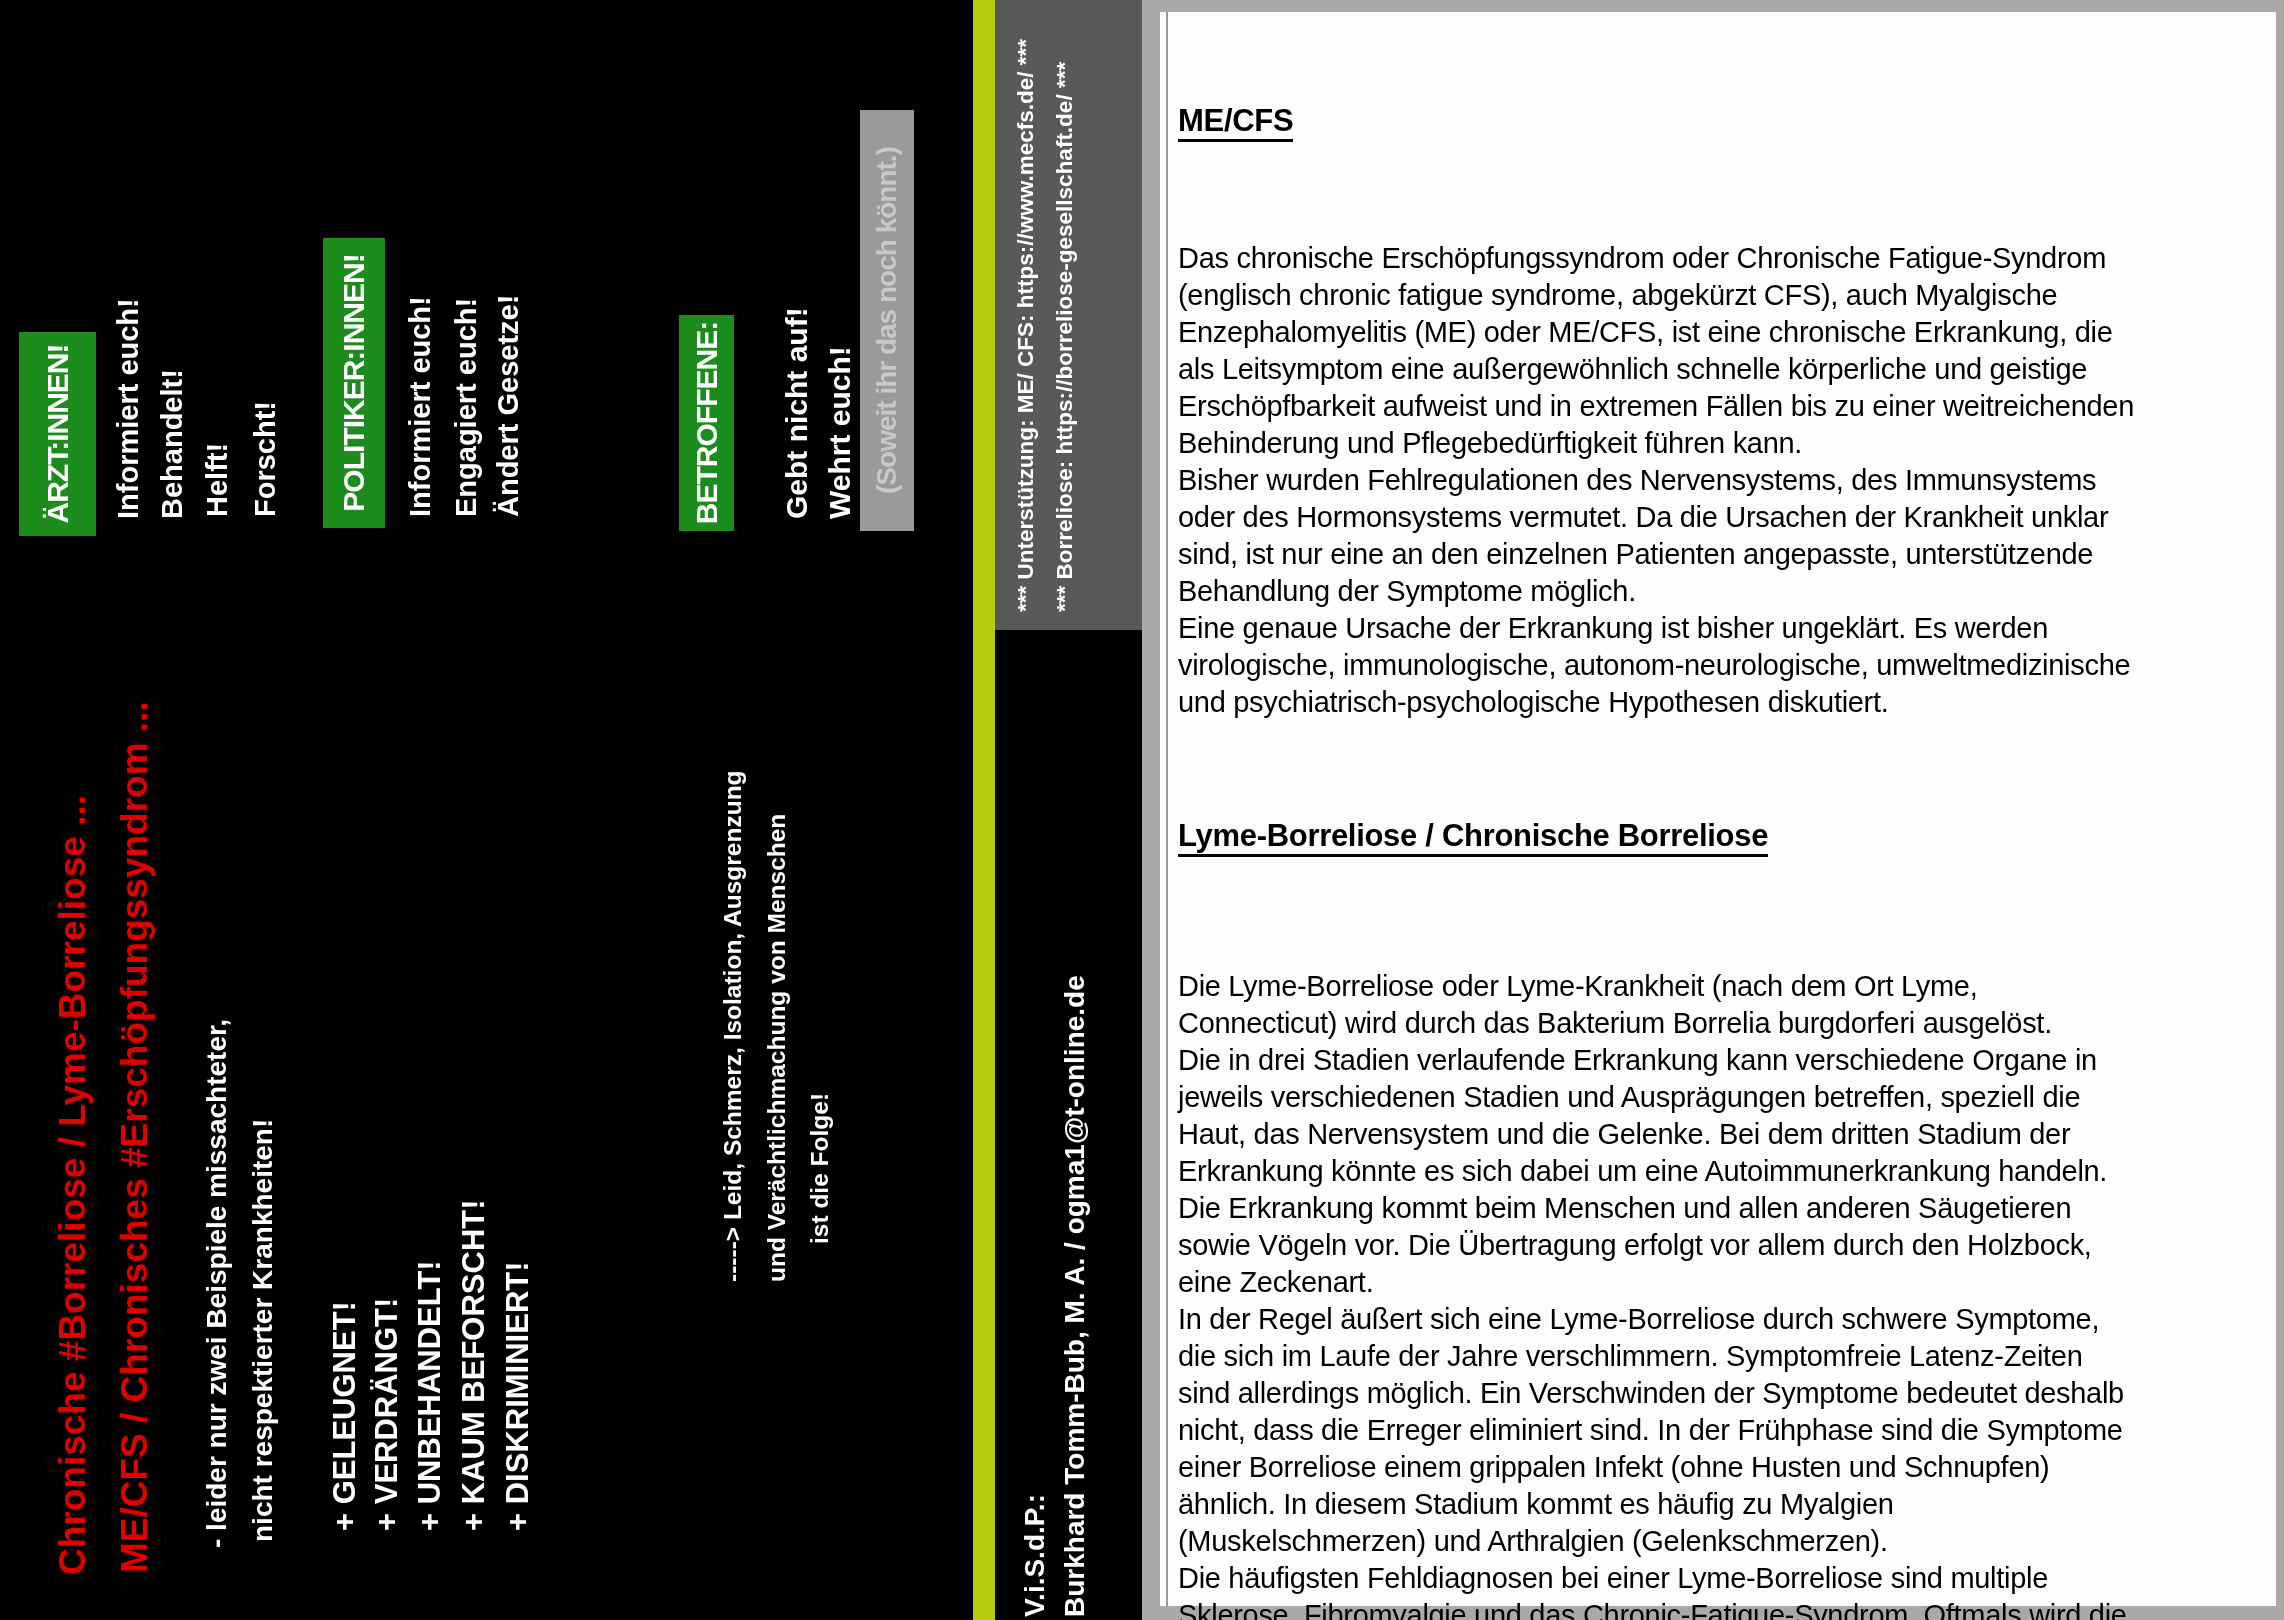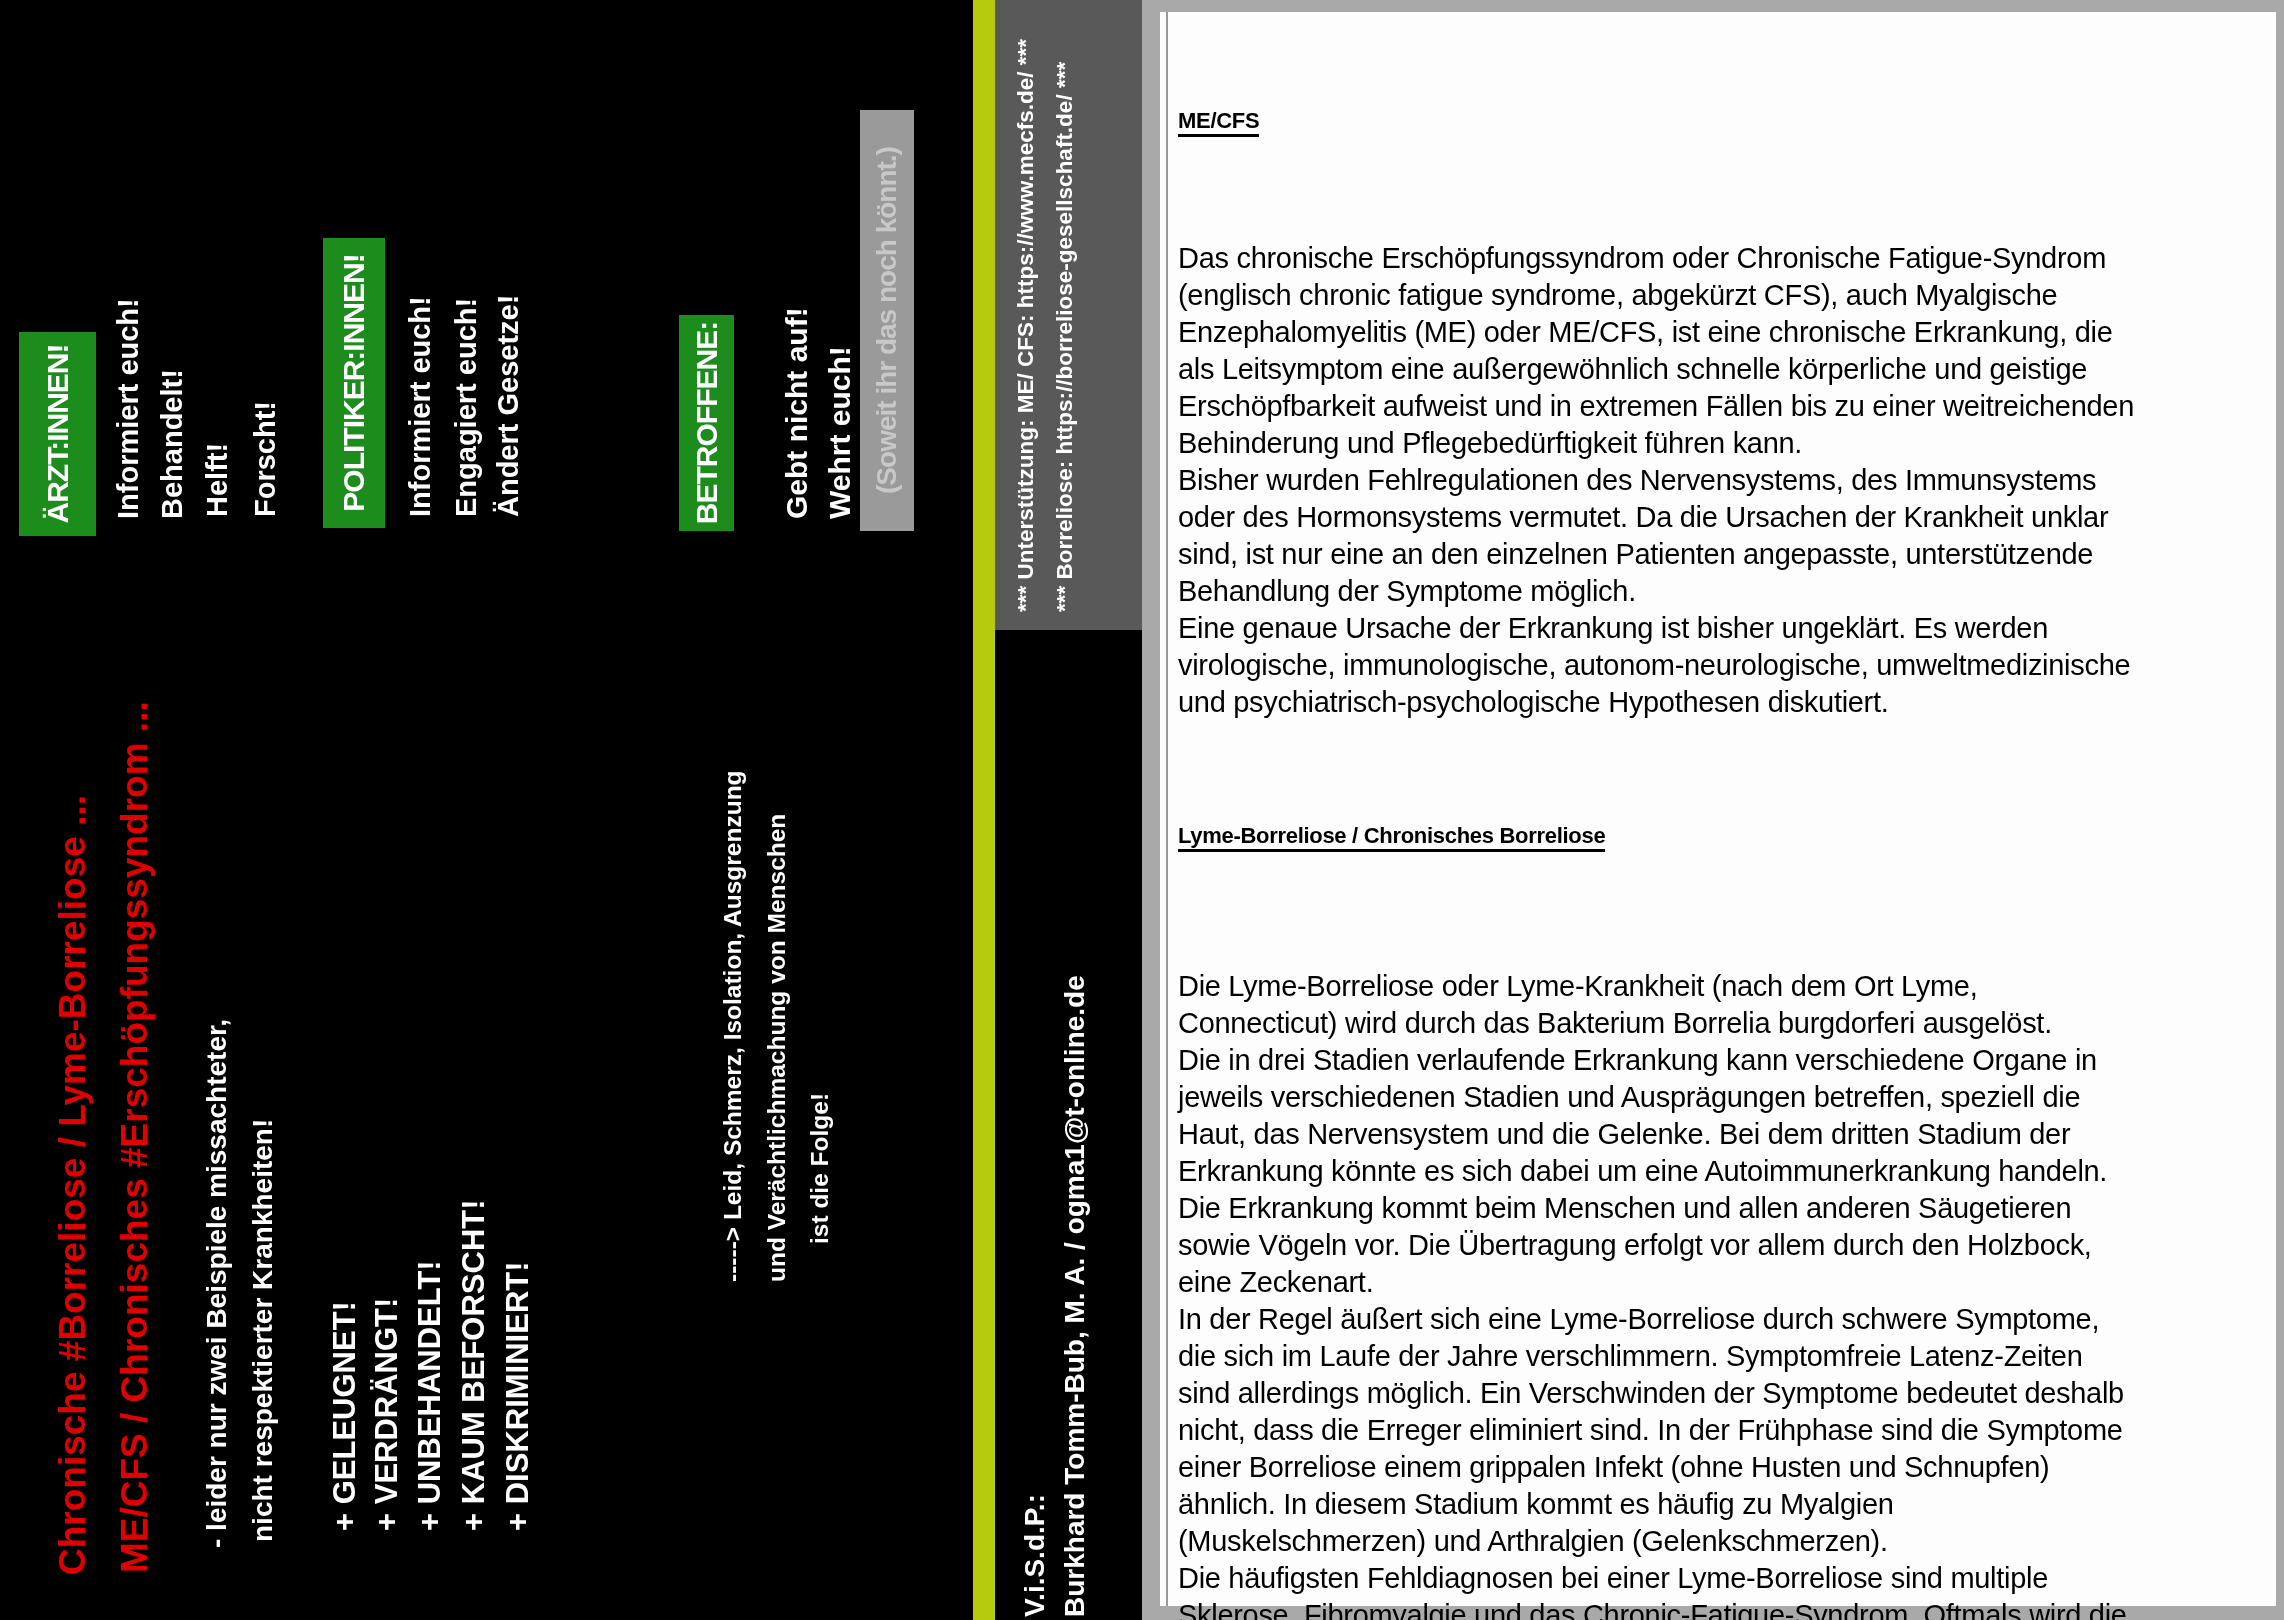--- a/index.html
+++ b/index.html
@@ -19,21 +19,21 @@
   }
   .greenbox { background:#1c8c1c; color:#fff; }
   .graybox  { background:#9a9a9a; color:#c8c8c8; }
   .redtext  { color:#e10000; }
   .stripe   { position:absolute; top:0; height:1620px; }
   .page     { position:absolute; background:#fdfdfd; }
   .doc {
     position:absolute; color:#000; white-space:pre;
     font-size:29px; line-height:37px; letter-spacing:-0.3px;
   }
-  .doc-h { font-weight:bold; font-size:22px; line-height:39px; }
+  .doc-h { font-weight:bold; font-size:31px; line-height:39px; }
   .doc-h span { border-bottom:3.9px solid #000; padding-bottom:1px; }
 </style>
 </head>
 <body>
 
 <div class="rbox greenbox" style="left:96px; top:459px; width:204px; height:77px; font-size:30px;">ÄRZT:INNEN!</div>
 <div class="rot" style="left:144px; top:488px; height:31px; line-height:31px; font-size:29px;">Informiert euch!</div>
 <div class="rot" style="left:188px; top:488px; height:31px; line-height:31px; font-size:29px;">Behandelt!</div>
 <div class="rot" style="left:233px; top:486px; height:31px; line-height:31px; font-size:29px;">Helft!</div>
 <div class="rot" style="left:281px; top:486px; height:31px; line-height:31px; font-size:29px;">Forscht!</div>
@@ -85,21 +85,21 @@
 als Leitsymptom eine außergewöhnlich schnelle körperliche und geistige
 Erschöpfbarkeit aufweist und in extremen Fällen bis zu einer weitreichenden
 Behinderung und Pflegebedürftigkeit führen kann.
 Bisher wurden Fehlregulationen des Nervensystems, des Immunsystems
 oder des Hormonsystems vermutet. Da die Ursachen der Krankheit unklar
 sind, ist nur eine an den einzelnen Patienten angepasste, unterstützende
 Behandlung der Symptome möglich.
 Eine genaue Ursache der Erkrankung ist bisher ungeklärt. Es werden
 virologische, immunologische, autonom-neurologische, umweltmedizinische
 und psychiatrisch-psychologische Hypothesen diskutiert.</div>
-  <div class="doc-h" style="margin:21.6px 0 39px 0;"><span>Lyme-Borreliose / Chronisches Borreliose</span></div>
+  <div class="doc-h" style="margin:21.6px 0 39px 0;"><span>Lyme-Borreliose / Chronische Borreliose</span></div>
   <div>Die Lyme-Borreliose oder Lyme-Krankheit (nach dem Ort Lyme,
 Connecticut) wird durch das Bakterium Borrelia burgdorferi ausgelöst.
 Die in drei Stadien verlaufende Erkrankung kann verschiedene Organe in
 jeweils verschiedenen Stadien und Ausprägungen betreffen, speziell die
 Haut, das Nervensystem und die Gelenke. Bei dem dritten Stadium der
 Erkrankung könnte es sich dabei um eine Autoimmunerkrankung handeln.
 Die Erkrankung kommt beim Menschen und allen anderen Säugetieren
 sowie Vögeln vor. Die Übertragung erfolgt vor allem durch den Holzbock,
 eine Zeckenart.
 In der Regel äußert sich eine Lyme-Borreliose durch schwere Symptome,

